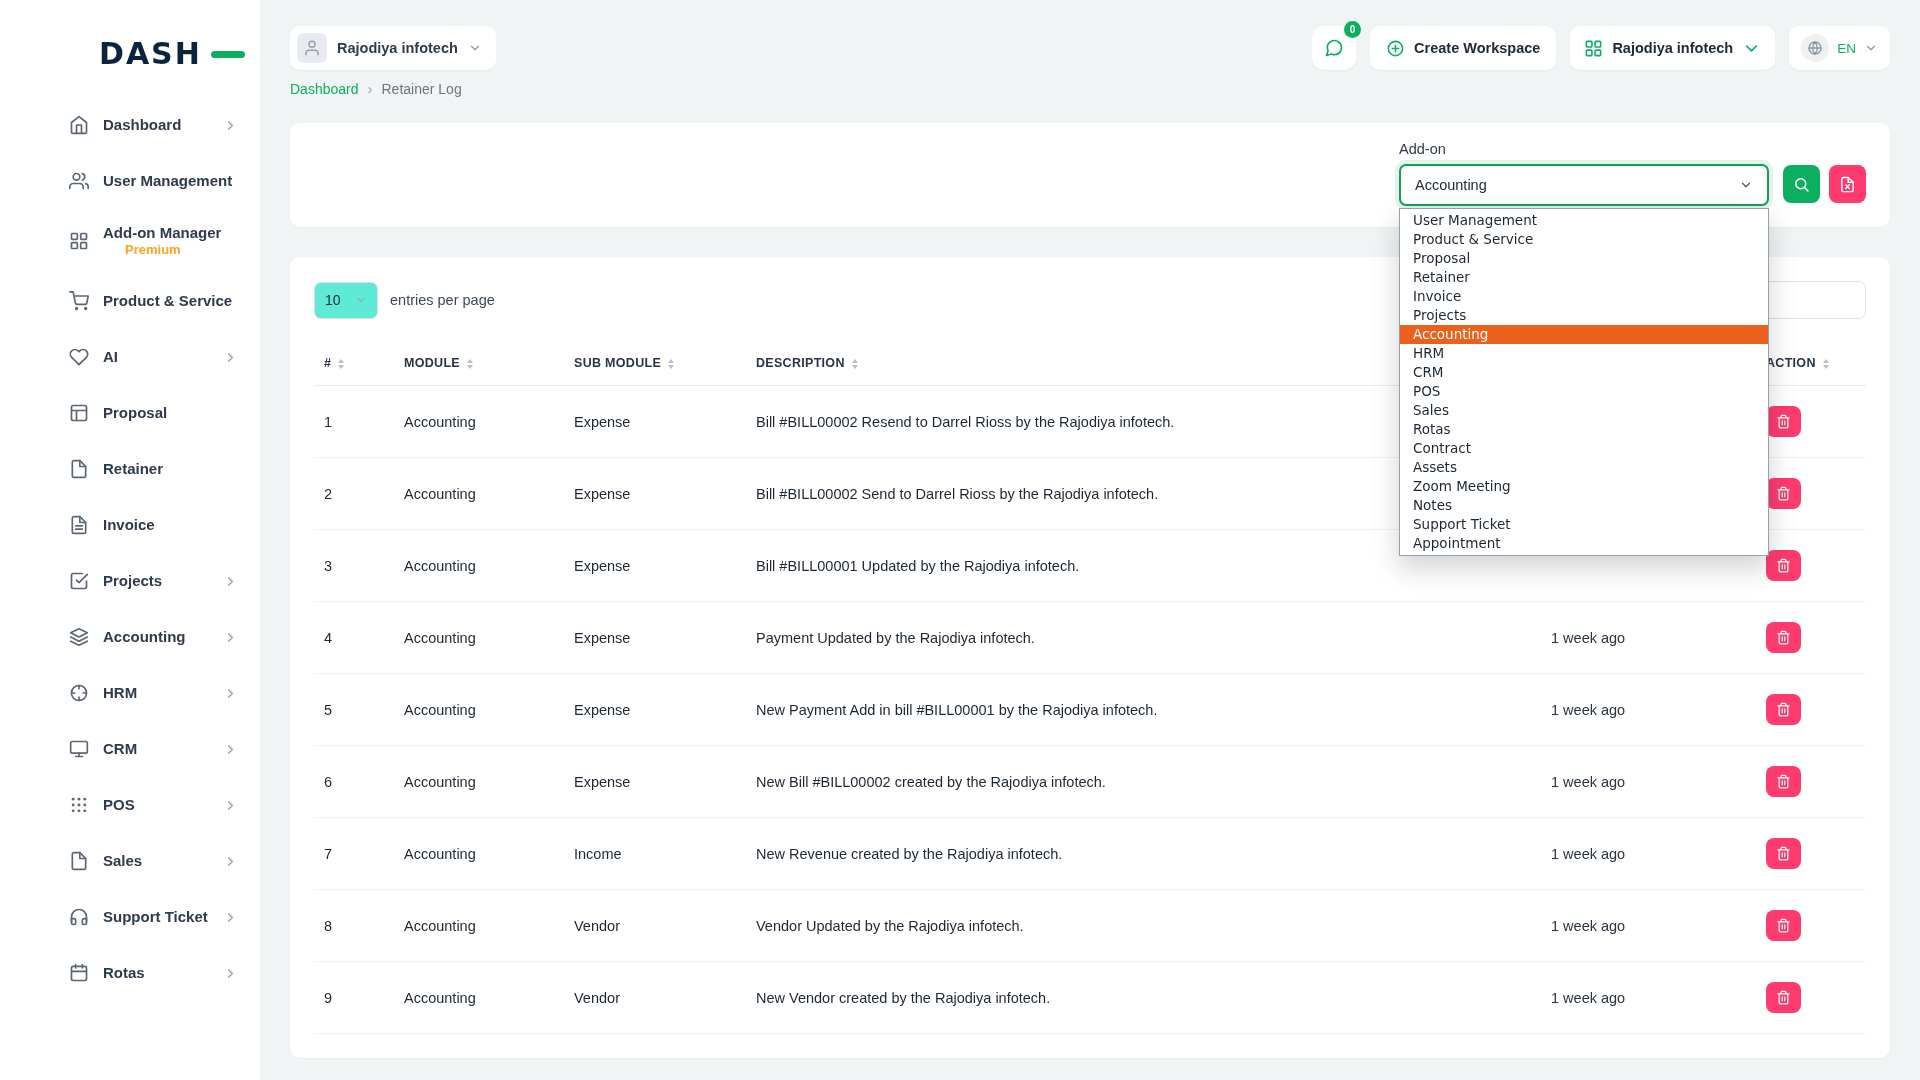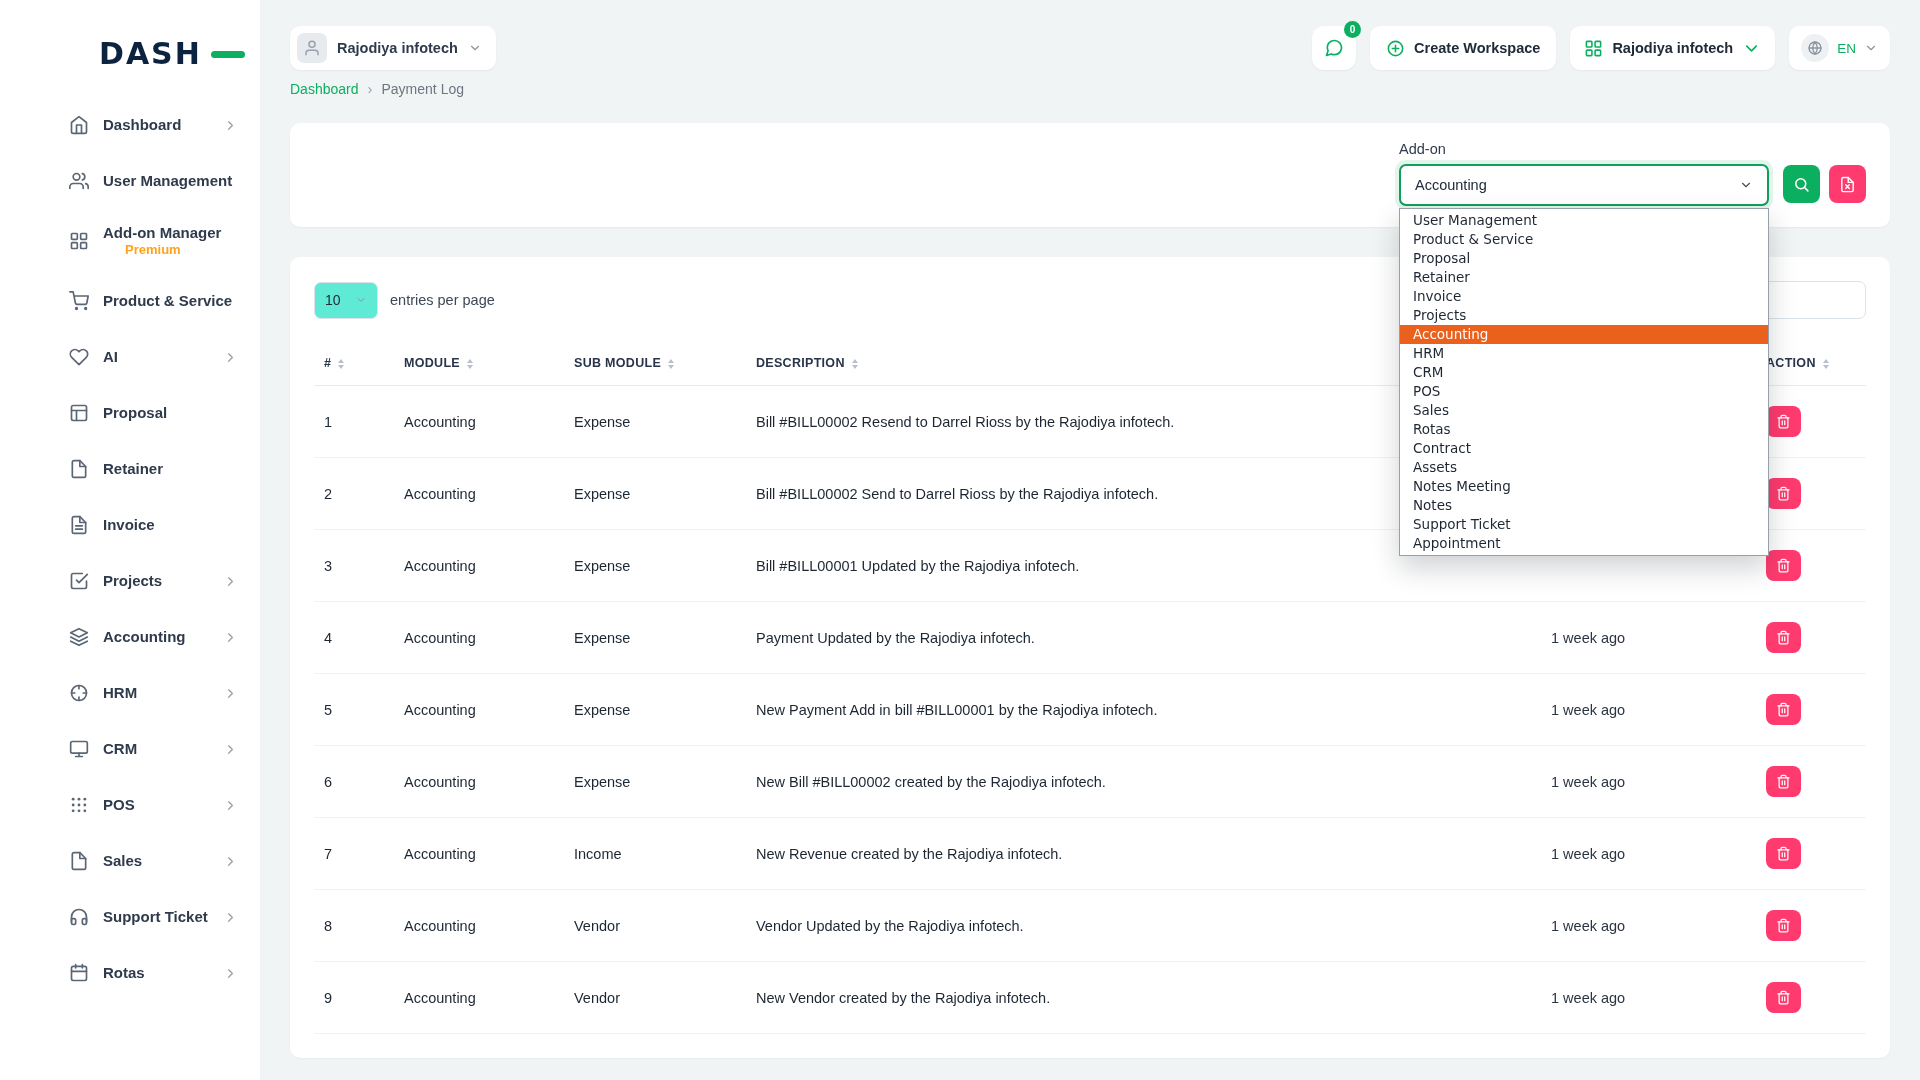--- a/index.html
+++ b/index.html
@@ -483,21 +483,21 @@
               <path d="M6 9l6 6 6-6"></path>
             </svg>
         </span>
       </div>
     </div>
   </div>
 
   <div class="breadcrumb">
     <span class="bc-link">Dashboard</span>
     <span class="bc-sep">›</span>
-    <span class="bc-current">Payment Log</span>
+    <span class="bc-current">Retainer Log</span>
   </div>
 
   <section class="card filter-card">
     <div class="addon-group">
       <label class="addon-label">Add-on</label>
       <div class="select-wrap">
         <div class="addon-select">
           <span class="addon-select-value">Accounting</span>
           <span class="ic chev-down">
             <svg viewBox="0 0 24 24" fill="none" stroke="currentColor" stroke-width="2" stroke-linecap="round" stroke-linejoin="round">
@@ -513,21 +513,21 @@
             <div class="dd-option">Invoice</div>
             <div class="dd-option">Projects</div>
             <div class="dd-option selected">Accounting</div>
             <div class="dd-option">HRM</div>
             <div class="dd-option">CRM</div>
             <div class="dd-option">POS</div>
             <div class="dd-option">Sales</div>
             <div class="dd-option">Rotas</div>
             <div class="dd-option">Contract</div>
             <div class="dd-option">Assets</div>
-            <div class="dd-option">Notes Meeting</div>
+            <div class="dd-option">Zoom Meeting</div>
             <div class="dd-option">Notes</div>
             <div class="dd-option">Support Ticket</div>
             <div class="dd-option">Appointment</div>
           </div>
       </div>
     </div>
     <div class="filter-actions">
       <button class="btn-sq btn-search">
         <svg viewBox="0 0 24 24" fill="none" stroke="currentColor" stroke-width="2.2" stroke-linecap="round" stroke-linejoin="round">
             <circle cx="11" cy="11" r="7"></circle>

